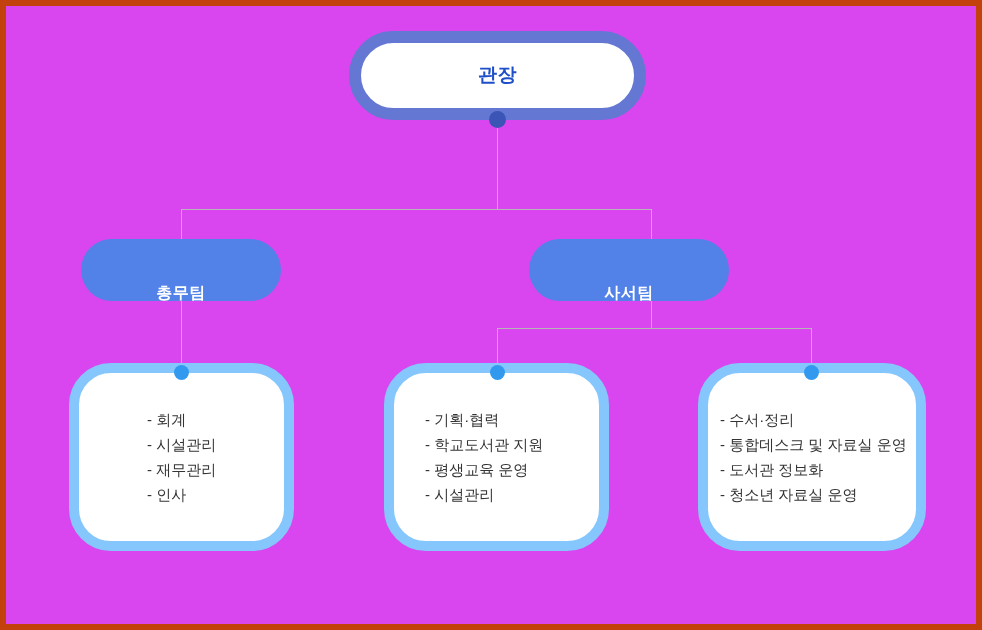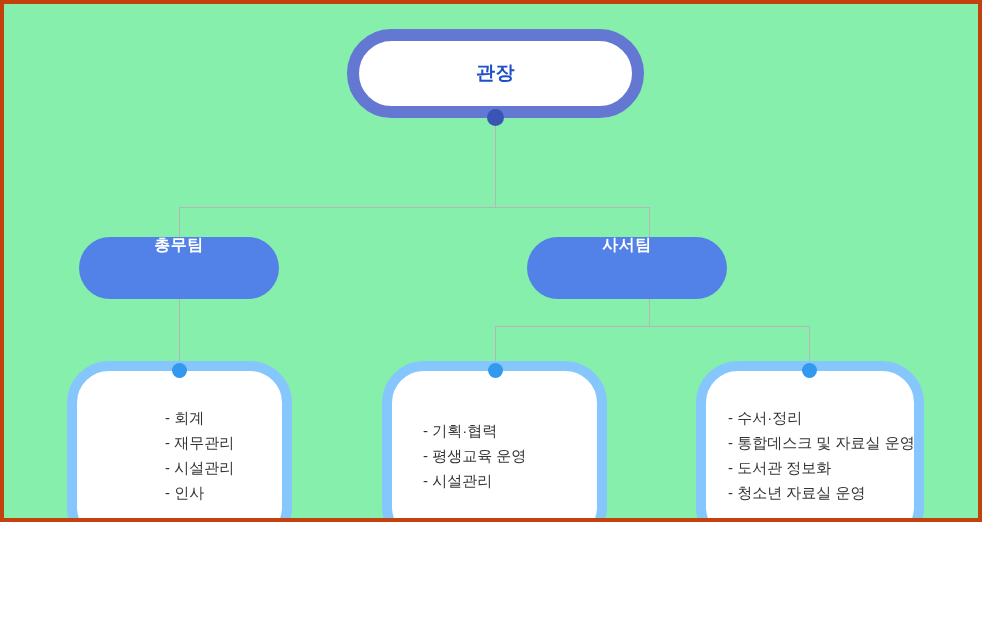--- a/index.html
+++ b/index.html
@@ -8,23 +8,23 @@
     padding: 0;
     background: #ffffff;
   }
   body {
     font-family: "Liberation Sans", "DejaVu Sans", sans-serif;
   }
 
   #org-canvas {
     position: relative;
     width: 982px;
-    height: 522px;
-    background: #86efac;
-    border: 4px solid #c2410c;
+    height: 630px;
+    background: #d946ef;
+    border: 6px solid #c2410c;
     box-sizing: border-box;
     overflow: hidden;
   }
 
   
   .conn {
     position: absolute;
     background: #b6b6b6;
   }
   .conn-v { width: 1px; }
@@ -73,21 +73,21 @@
   
   .node-team {
     position: absolute;
     top: 233px;
     width: 200px;
     height: 62px;
     box-sizing: border-box;
     background: #5281e8;
     border-radius: 32px;
     display: flex;
-    align-items: flex-start;
+    align-items: flex-end;
     justify-content: center;
   }
   .node-team.team-0 { left: 75px; }
   .node-team.team-1 { left: 523px; }
   .node-team .label {
     font-size: 16px;
     font-weight: bold;
     color: #ffffff;
     letter-spacing: 0.5px;
     line-height: 1;
@@ -115,23 +115,23 @@
     list-style: none;
     margin: 0;
     padding: 0;
   }
   .leaf-list li {
     font-size: 15px;
     color: #333333;
     line-height: 25px;
     white-space: nowrap;
   }
-  .leaf-0 .leaf-list { padding-left: 68px; margin-left: 20px; }
+  .leaf-0 .leaf-list { padding-left: 68px; }
   .leaf-1 .leaf-list { padding-left: 31px; }
-  .leaf-2 .leaf-list { padding-left: 22px; }
+  .leaf-2 .leaf-list { padding-left: 12px; }
 </style>
 </head>
 <body>
 
 <div id="org-canvas">
 
   <div class="conn conn-v" style="left:491px; top:113px; height:91px;"></div>
   <div class="conn conn-h" style="left:176px; top:203px; width:470px;"></div>
   <div class="conn conn-v" style="left:175px; top:203px; height:31px;"></div>
   <div class="conn conn-v" style="left:645px; top:203px; height:31px;"></div>
@@ -151,30 +151,31 @@
   <div class="node-team team-0">
     <span class="label">총무팀</span>
   </div>
   <div class="node-team team-1">
     <span class="label">사서팀</span>
   </div>
 
   <div class="node-leaf leaf-0">
     <ul class="leaf-list">
       <li>- 회계</li>
+      <li>- 시설관리</li>
       <li>- 재무관리</li>
-      <li>- 시설관리</li>
       <li>- 인사</li>
     </ul>
   </div>
   <div class="dot dot-leaf" style="left:168px; top:359px;"></div>
 
   <div class="node-leaf leaf-1">
     <ul class="leaf-list">
       <li>- 기획·협력</li>
+      <li>- 학교도서관 지원</li>
       <li>- 평생교육 운영</li>
       <li>- 시설관리</li>
     </ul>
   </div>
   <div class="dot dot-leaf" style="left:484px; top:359px;"></div>
 
   <div class="node-leaf leaf-2">
     <ul class="leaf-list">
       <li>- 수서·정리</li>
       <li>- 통합데스크 및 자료실 운영</li>

